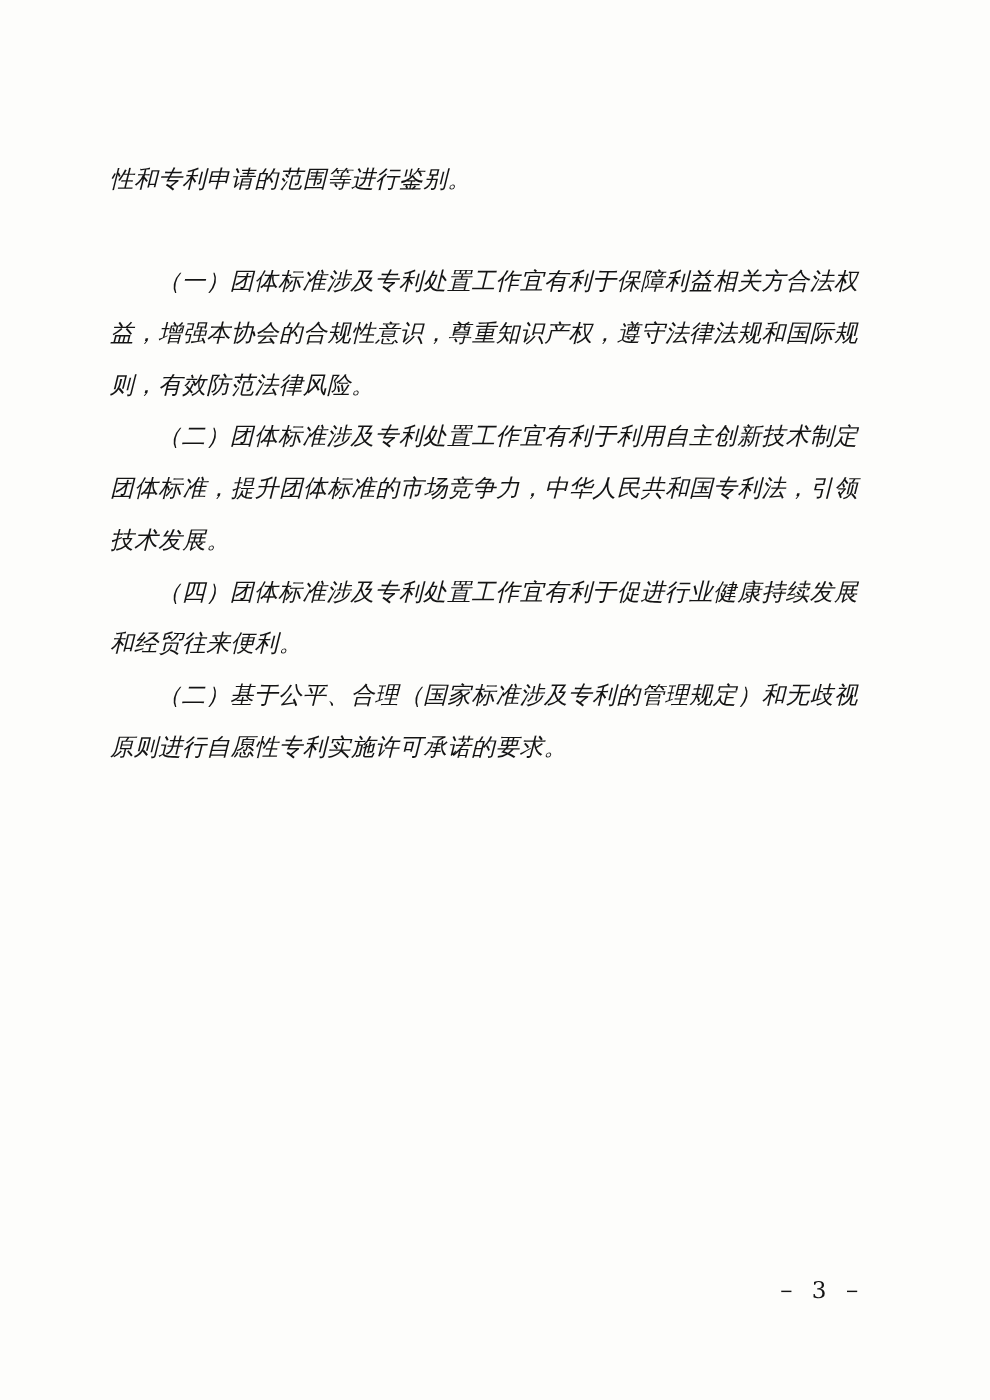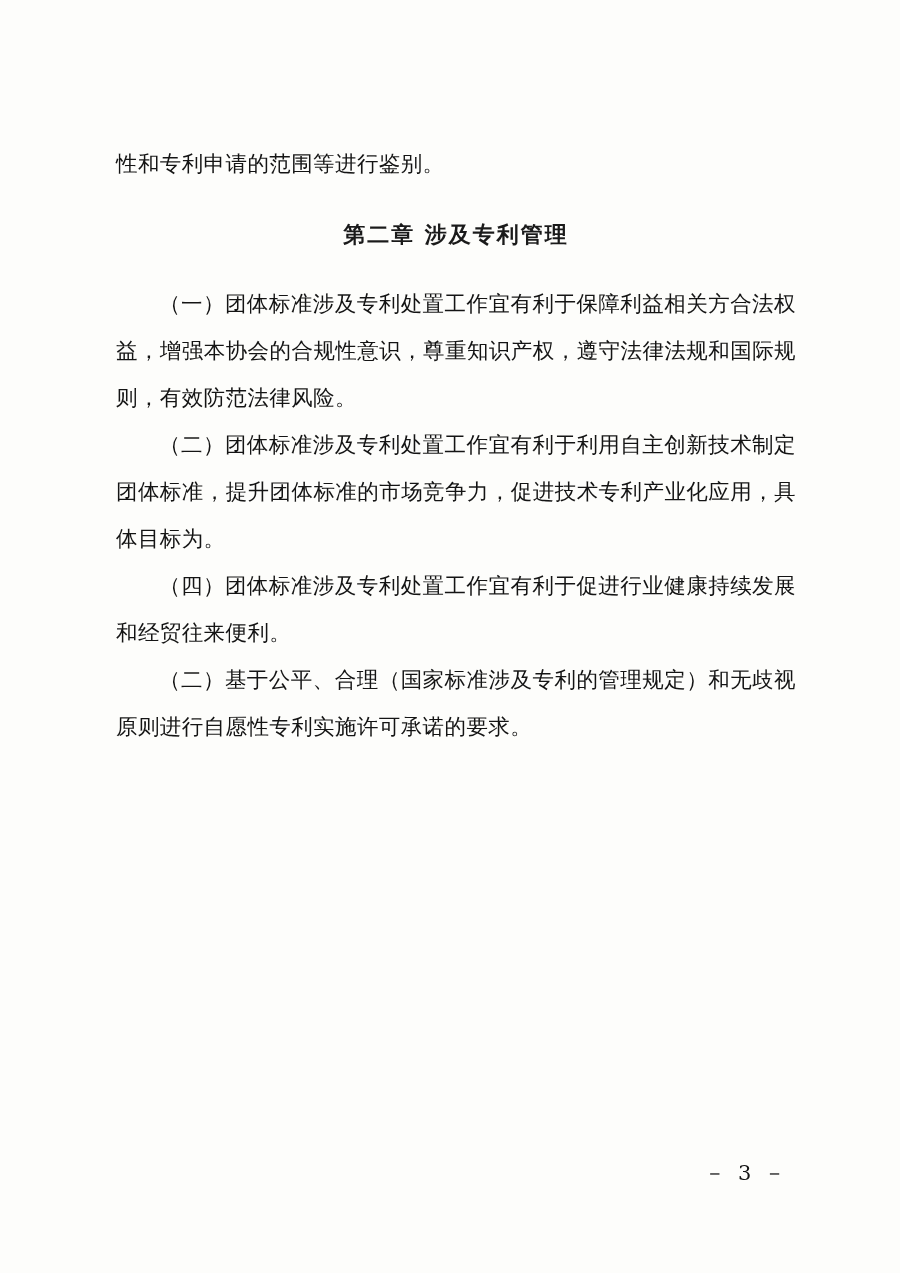--- a/index.html
+++ b/index.html
@@ -11,23 +11,24 @@
     position: relative;
     width: 900px;
     height: 1273px;
     background: #fdfdfb;
     overflow: hidden;
     font-family: "DejaVu Serif", "Liberation Serif", serif;
     color: #1a1a1a;
   }
   .content {
     position: absolute;
-    left: 116px;
+    left: 100px;
     top: 140px;
     width: 680px;
+    font-style: italic;
   }
   .para {
     font-size: 21.5px;
     line-height: 47px;
     letter-spacing: 0.4px;
     text-align: justify;
     text-justify: inter-ideograph;
     margin: 0;
     color: #141414;
   }
@@ -60,27 +61,26 @@
 </style>
 </head>
 <body>
 
 <div class="page">
   <div class="content">
 
     <p class="para">性和专利申请的范围等进行鉴别。</p>
 
     <div class="gap-before-title"></div>
-    <h2 class="chapter-title">第二章 涉及专利管理</h2>
     <div class="gap-after-title"></div>
 
 
     <p class="para indent">（一）团体标准涉及专利处置工作宜有利于保障利益相关方合法权益，增强本协会的合规性意识，尊重知识产权，遵守法律法规和国际规则，有效防范法律风险。</p>
 
-    <p class="para indent">（二）团体标准涉及专利处置工作宜有利于利用自主创新技术制定团体标准，提升团体标准的市场竞争力，促进技术专利产业化应用，具体目标为。</p>
+    <p class="para indent">（二）团体标准涉及专利处置工作宜有利于利用自主创新技术制定团体标准，提升团体标准的市场竞争力，中华人民共和国专利法，引领技术发展。</p>
 
 
     <p class="para indent">（四）团体标准涉及专利处置工作宜有利于促进行业健康持续发展和经贸往来便利。</p>
 
 
 
     <p class="para indent">（二）基于公平、合理（国家标准涉及专利的管理规定）和无歧视原则进行自愿性专利实施许可承诺的要求。</p>
 
   </div>
 

